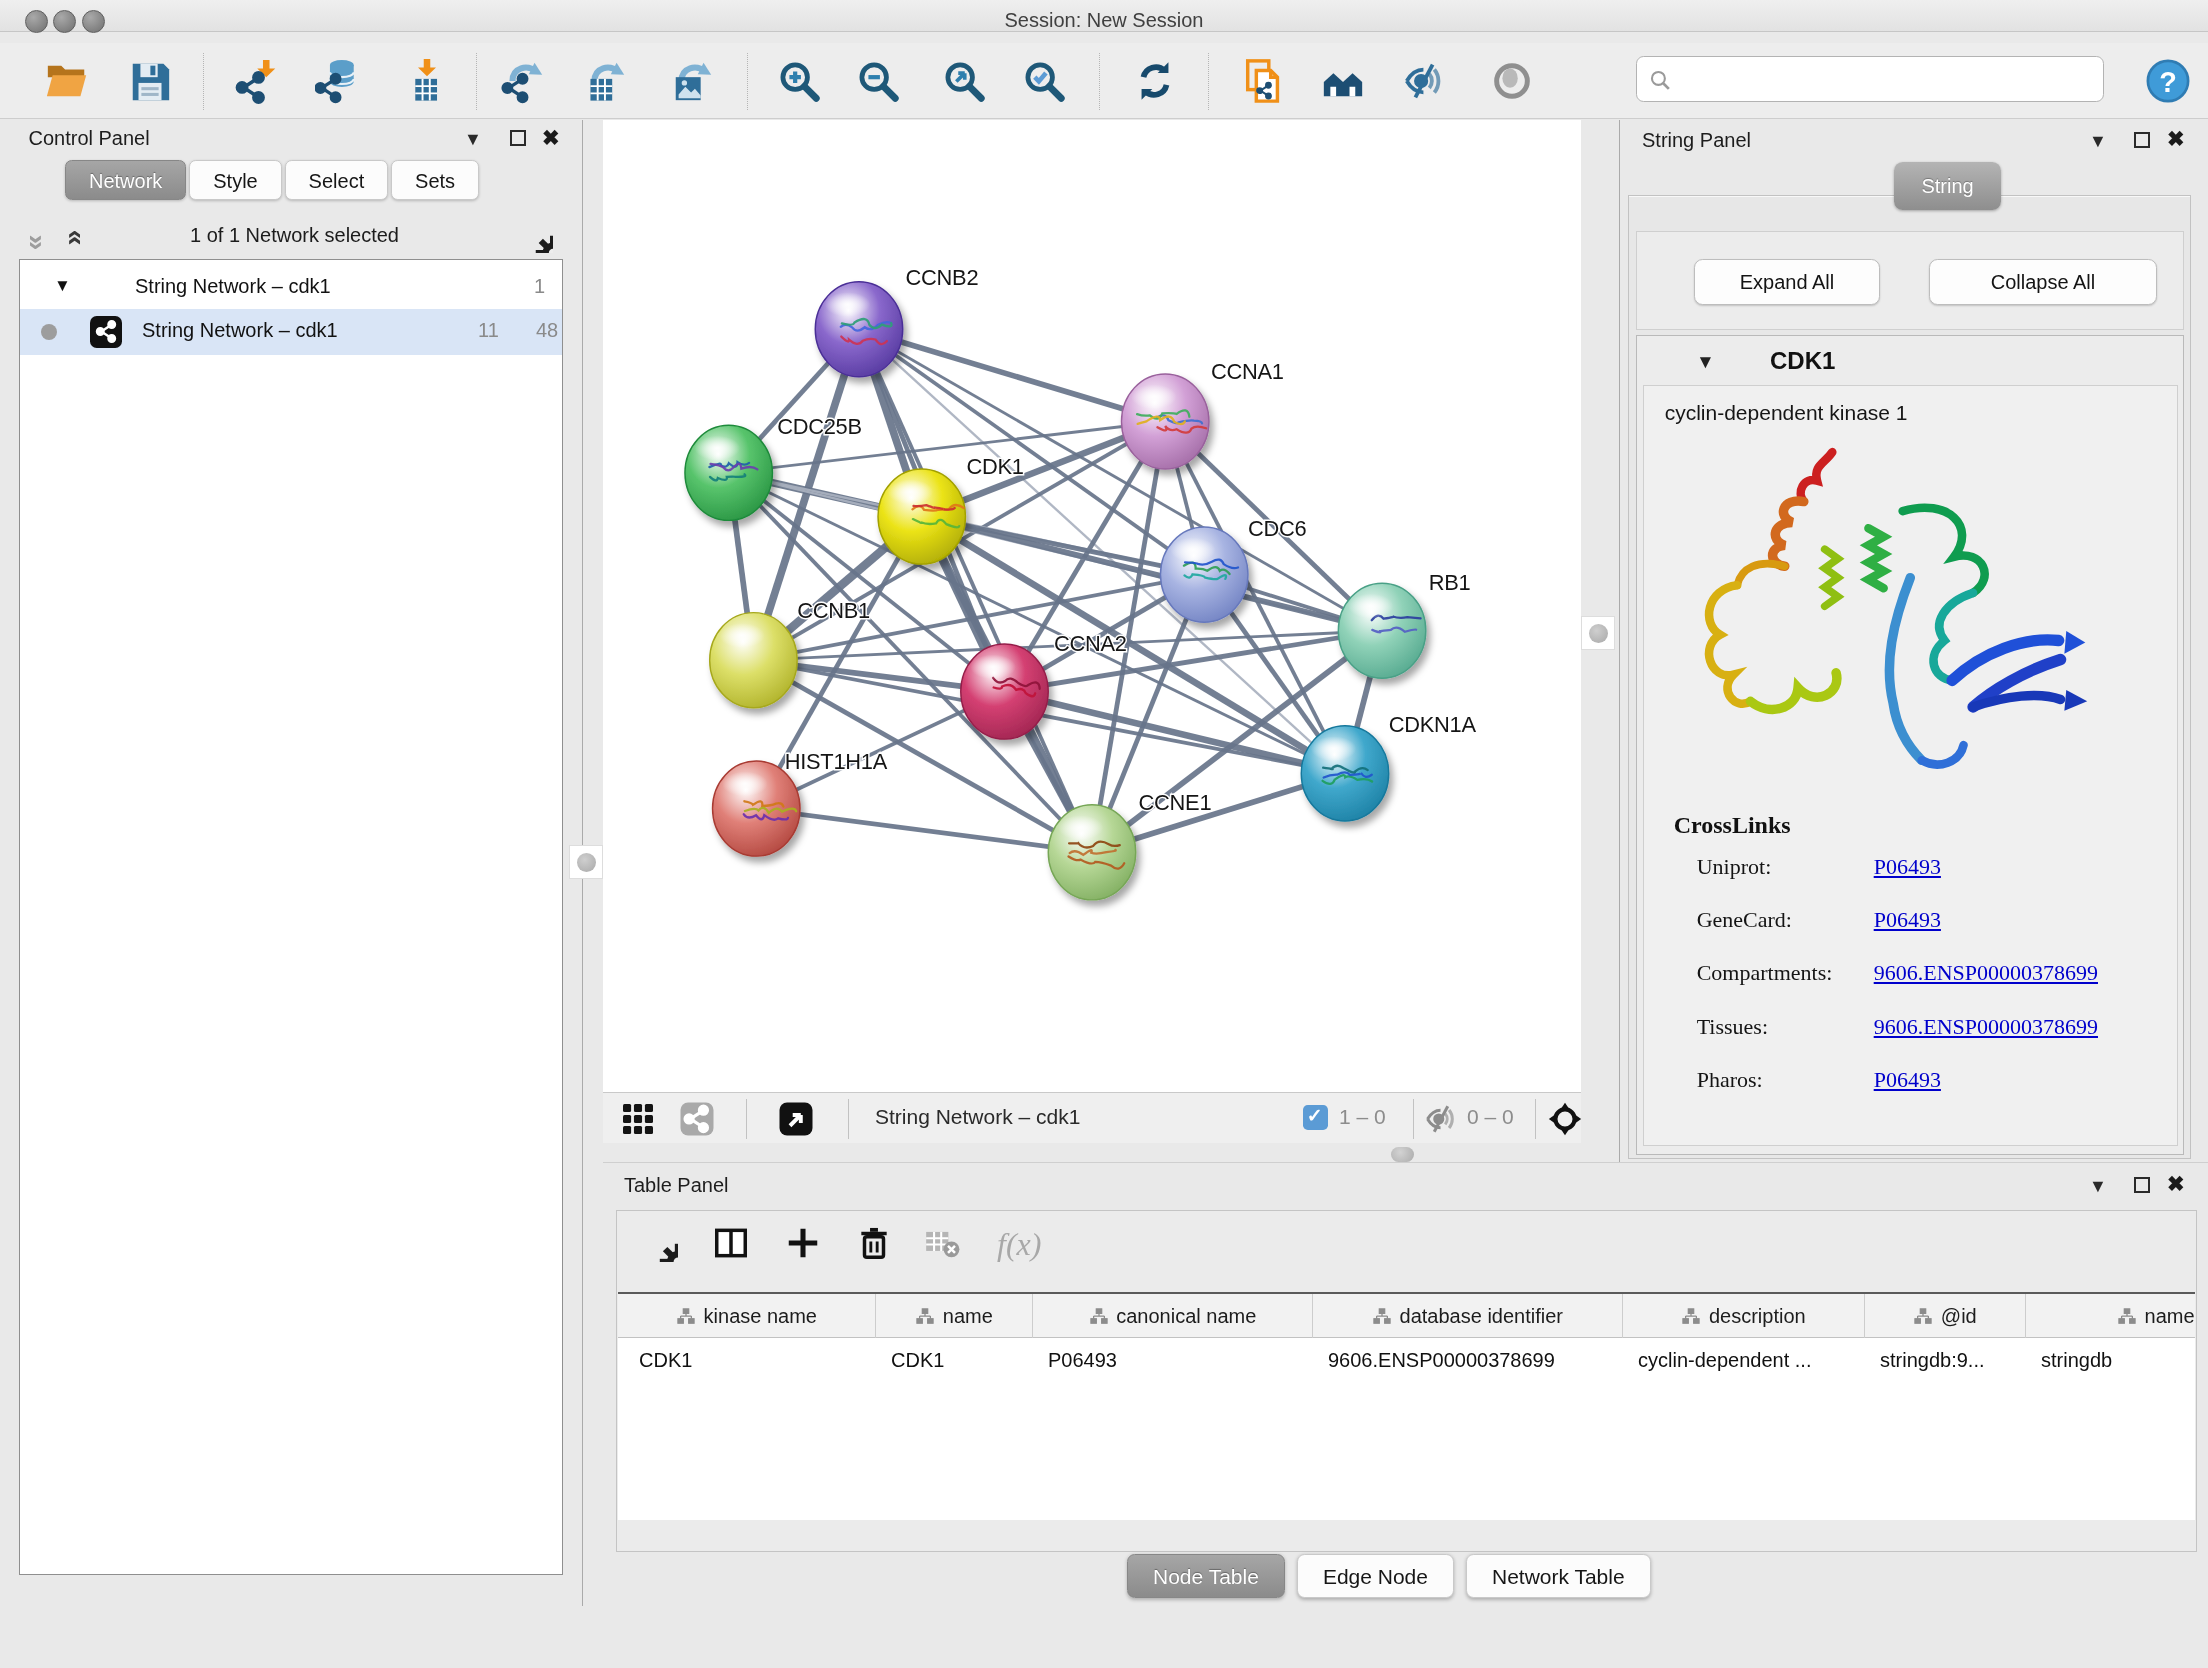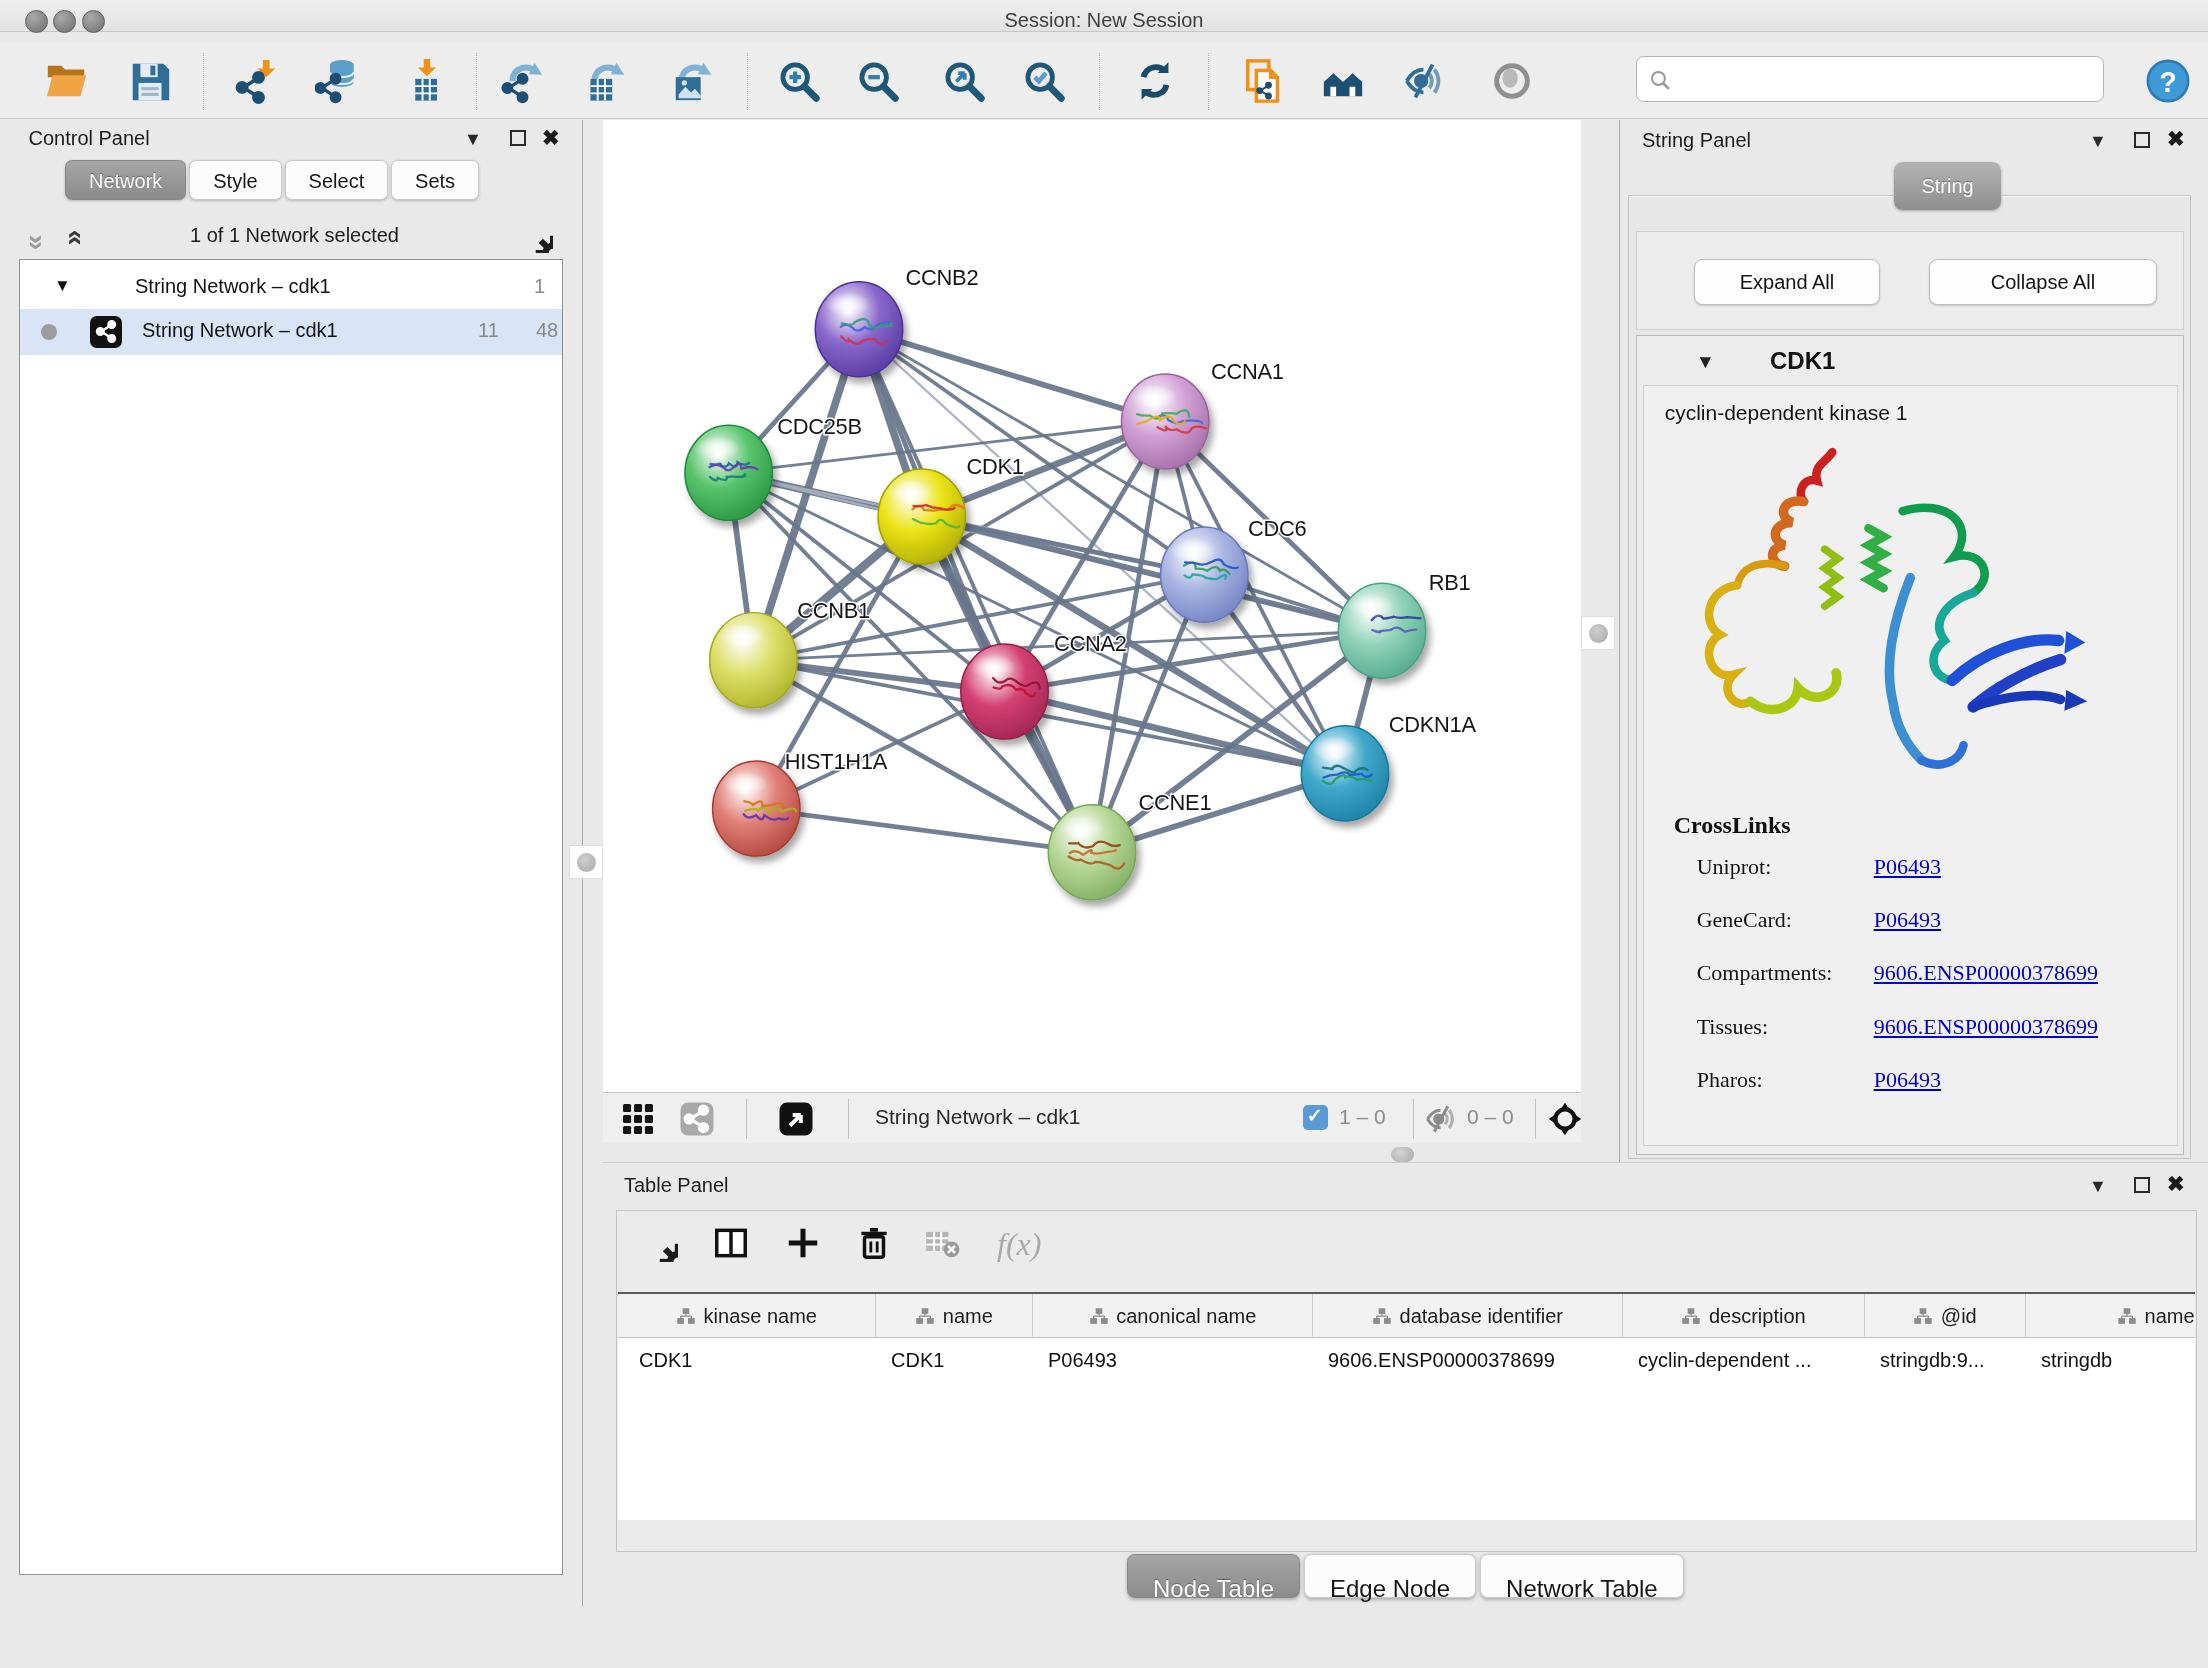--- a/index.html
+++ b/index.html
@@ -112,21 +112,21 @@
   .tbl { position:absolute; left:1px; top:81px; width:1577px; height:228px; background:#fff;
          border-top:2.9px solid #5a5a5a; overflow:hidden; }
   .thead { position:absolute; left:0; top:0; height:44px; display:flex; background:#f2f2f2;
            border-bottom:1px solid #c2c2c2; }
   .th { height:44px; display:flex; align-items:center; justify-content:center; gap:7.6px;
         border-right:1px solid #cdcdcd; font-size:20px; color:#1c1c1c; flex:0 0 auto; overflow:hidden; }
   .trow { position:absolute; left:0; top:45px; height:42px; display:flex; }
   .td { height:42px; line-height:42px; padding-left:15px; font-size:20px; color:#111; flex:0 0 auto;
         overflow:hidden; white-space:nowrap; }
   .tbl-tabs { position:absolute; left:1127px; top:1554px; white-space:nowrap; }
-  .tbl-tabs .tab { border-radius:7.6px; margin-right:4px; box-shadow:0 1.9px 3.8px rgba(0,0,0,.25); padding:12px 25px; height:44px; line-height:44px; font-size:24px;}
+  .tbl-tabs .tab { border-radius:7.6px; margin-right:12px; box-shadow:0 1.9px 3.8px rgba(0,0,0,.25); padding:0 25px; height:44px; line-height:44px; font-size:21px;}
 
   
   .statusbar { position:absolute; left:0; top:1605px; width:2208px; height:63px; background:#ededed;
                border-top:1px solid #cfcfcf; }
   .sq-btn { position:absolute; top:9.5px; width:59px; height:42px; background:#fbfbfb; border:1.9px solid #b2b2b2; }
   .sq-btn svg { width:32px; height:32px; margin:2.9px 11.4px; }
   .memory-btn { position:absolute; right:23px; top:5.7px; width:137px; height:48px; background:#fbfbfb;
                 border:1px solid #b2b2b2; border-radius:3.8px; }
   .memory-btn i { position:absolute; left:15px; top:14.3px; width:18px; height:18px; border-radius:50%; background:#1d9e3f; }
   .memory-btn span { position:absolute; left:44px; top:11.4px; font-size:20px; color:#141414; }

